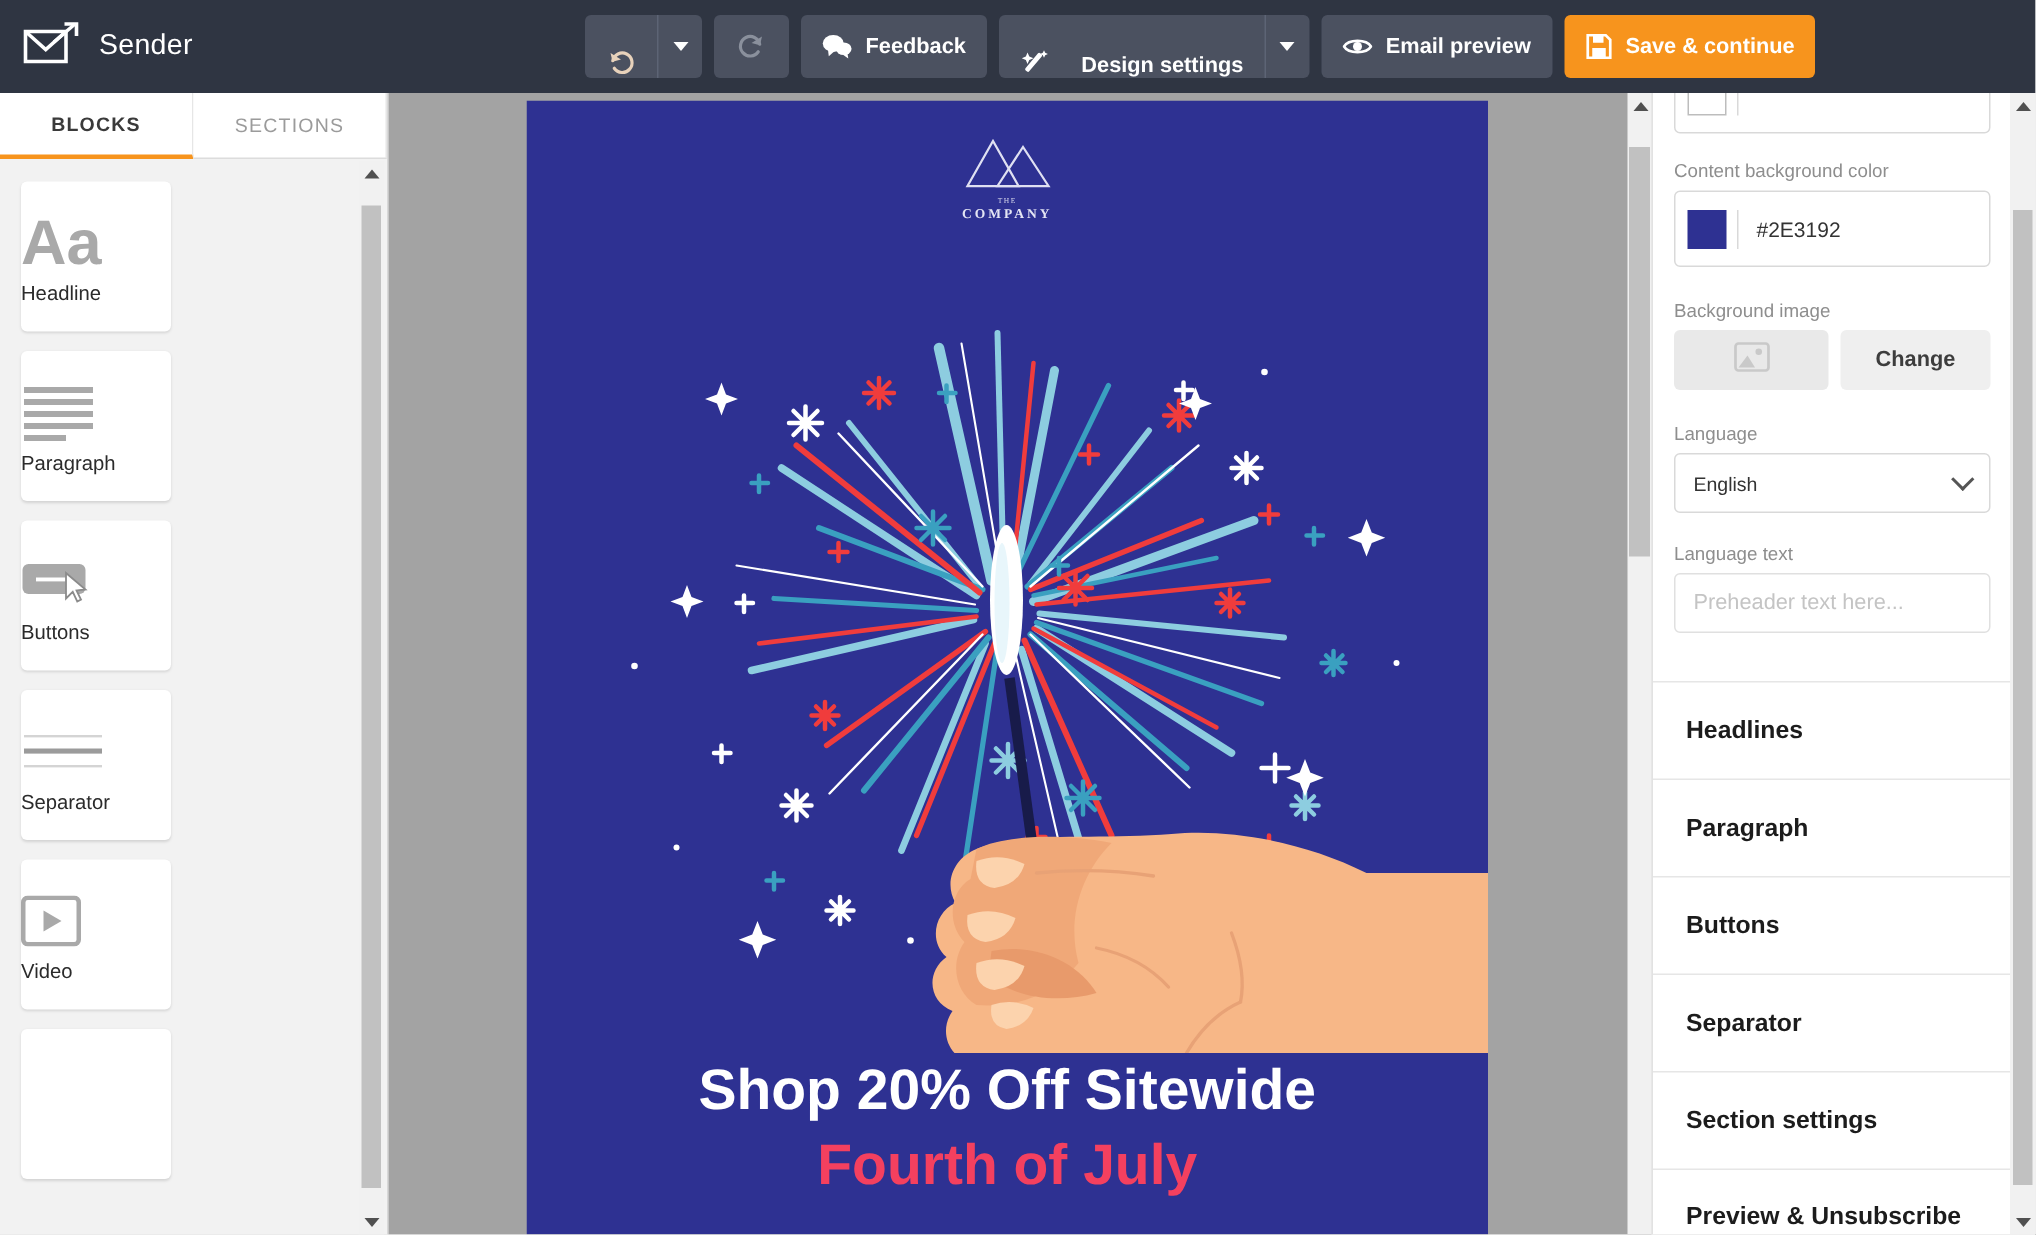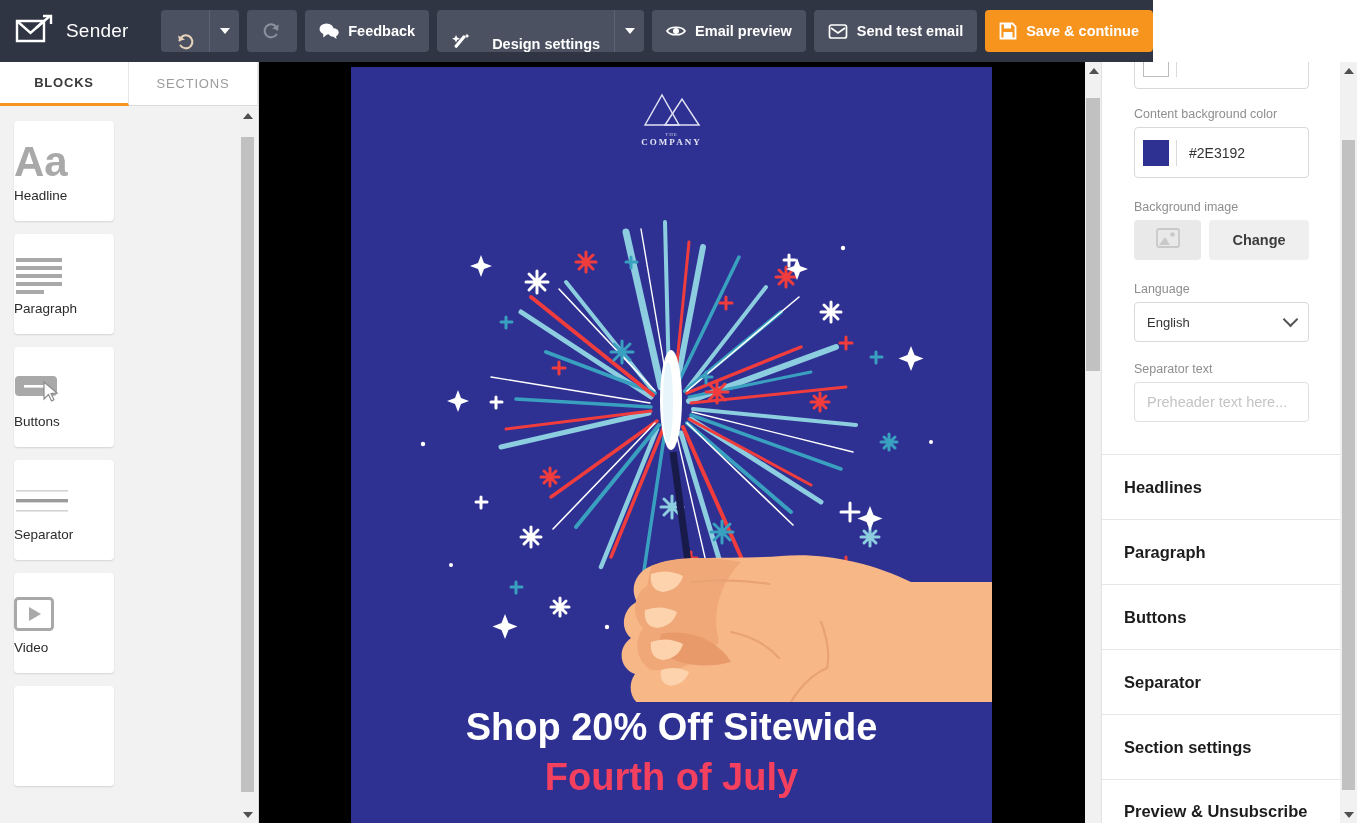--- a/index.html
+++ b/index.html
@@ -6,21 +6,21 @@
   html, body {
     width: 1357px; height: 823px;
     overflow: hidden;
     font-family: "Liberation Sans", sans-serif;
     background: #ffffff;
   }
   body { position: relative; }
 
   
   .topbar {
-    position: absolute; left: 0; top: 0; width: 1153px; height: 62px;
+    position: absolute; left: 0; top: 0; width: 1357px; height: 62px;
     background: #2f3542; display: flex; align-items: center;
   }
   .brand { display: flex; align-items: center; gap: 12px; padding-left: 14px; width: 390px; }
   .brand-logo { width: 40px; height: 34px; }
   .brand-name { color: #ffffff; font-size: 19px; letter-spacing: .2px; }
 
   .tb-group { display: flex; align-items: center; gap: 8px; }
   .tb-btn {
     height: 42px; background: #4b5160; border: none; border-radius: 4px;
     color: #ffffff; font-size: 14.5px; font-weight: bold;
@@ -71,40 +71,40 @@
   .sbar .arrow { position: absolute; left: 0; width: 17px; height: 17px; display: flex;
     align-items: center; justify-content: center; }
   .arrow-up { width: 0; height: 0; border-left: 5px solid transparent; border-right: 5px solid transparent;
     border-bottom: 6px solid #505050; }
   .arrow-down { width: 0; height: 0; border-left: 5px solid transparent; border-right: 5px solid transparent;
     border-top: 6px solid #505050; }
 
   
   .canvaswrap {
     position: absolute; left: 259px; top: 62px; width: 842px; height: 761px;
-    background: #000000; overflow: hidden;
+    background: #a3a3a3; overflow: hidden;
   }
   .email {
     position: absolute; left: 92px; top: 5px; width: 641px; height: 756px;
     overflow: hidden;
   }
   .email-body { position: relative; width: 641px; height: 756px; }
   .logo-block { height: 75px; display: flex; align-items: center; justify-content: center; padding-top: 28px;}
   .hero { position: relative; height: 560px; }
   .headline-block { text-align: center; padding: 0 20px; }
   .hl1 { font-size: 38px; font-weight: bold; line-height: 50px; }
   .hl2 { font-size: 38px; font-weight: bold; line-height: 50px; }
 
   
   .rightpanel {
     position: absolute; left: 1101px; top: 62px; width: 256px; height: 761px;
     background: #ffffff; border-left: 1px solid #e2e2e2; overflow: hidden;
   }
   .rp-inner { position: absolute; left: 0; top: 0; width: 239px; }
-  .fld { padding: 0 32px; }
+  .fld { padding: 0 14px; }
   .fld-label { font-size: 12.5px; color: #8e8e8e; margin-bottom: 6px; }
   .color-input { display: flex; align-items: center; height: 51px; border: 1px solid #d9d9d9; border-radius: 4px; overflow: hidden; }
   .color-swatch-cell { width: 42px; display: flex; align-items: center; justify-content: center; border-right: 1px solid #d9d9d9; }
   .color-swatch { width: 26px; height: 26px; }
   .color-val { flex: 1; display: flex; align-items: center; padding-left: 12px; font-size: 14px; color: #333; }
   .bgimg-row { display: flex; gap: 8px; }
   .bgimg-box { flex: 1; height: 40px; background: #e9e9e9; border-radius: 4px; display: flex;
     align-items: center; justify-content: center; }
   .btn-change { width: 100px; height: 40px; background: #efefef; border: none; border-radius: 4px;
     font-size: 14.5px; font-weight: bold; color: #3d3d3d; cursor: pointer; }
@@ -195,29 +195,20 @@
     <button class="tb-btn">
       <span class="ico">
         <svg width="20" height="14" viewBox="0 0 20 14">
           <path d="M1 7 C4 2 16 2 19 7 C16 12 4 12 1 7 Z" fill="none" stroke="#fff" stroke-width="1.7"></path>
           <circle cx="10" cy="7" r="3" fill="#fff"></circle>
         </svg>
       </span>
       <span>Email preview</span>
     </button>
 
-    <button class="tb-btn">
-      <span class="ico">
-        <svg width="20" height="17" viewBox="0 0 20 17">
-          <rect x="1.5" y="2" width="17" height="13" rx="2" fill="none" stroke="#fff" stroke-width="1.7"></rect>
-          <path d="M3 5 L10 10 L17 5" fill="none" stroke="#fff" stroke-width="1.7"></path>
-        </svg>
-      </span>
-      <span>Send test email</span>
-    </button>
 
     <button class="tb-btn primary" style="background: rgb(247, 148, 29); justify-content: space-between;">
       <span class="ico">
         <svg width="18" height="18" viewBox="0 0 18 18">
           <path d="M1.5 1.5 h12 l3 3 v12 h-15 Z" fill="none" stroke="#fff" stroke-width="1.8"></path>
           <rect x="5" y="1.5" width="7" height="5" fill="#fff"></rect>
           <rect x="4.5" y="10" width="9" height="6.5" fill="#fff"></rect>
         </svg>
       </span>
       <span>Save &amp; continue</span>
@@ -539,21 +530,21 @@
 
     <div class="fld" style="margin-top:22px;">
       <div class="fld-label">Language</div>
       <div class="select">
         <span>English</span>
         <span class="chev"></span>
       </div>
     </div>
 
     <div class="fld" style="margin-top:20px;">
-      <div class="fld-label">Separator text</div>
+      <div class="fld-label">Language text</div>
       <div class="ph-input">Preheader text here...</div>
     </div>
 
     <div style="margin-top:32px;">
       <div class="accordion-item">Headlines</div>
       <div class="accordion-item">Paragraph</div>
       <div class="accordion-item">Buttons</div>
       <div class="accordion-item">Separator</div>
       <div class="accordion-item">Section settings</div>
       <div class="accordion-item">Preview &amp; Unsubscribe</div>

